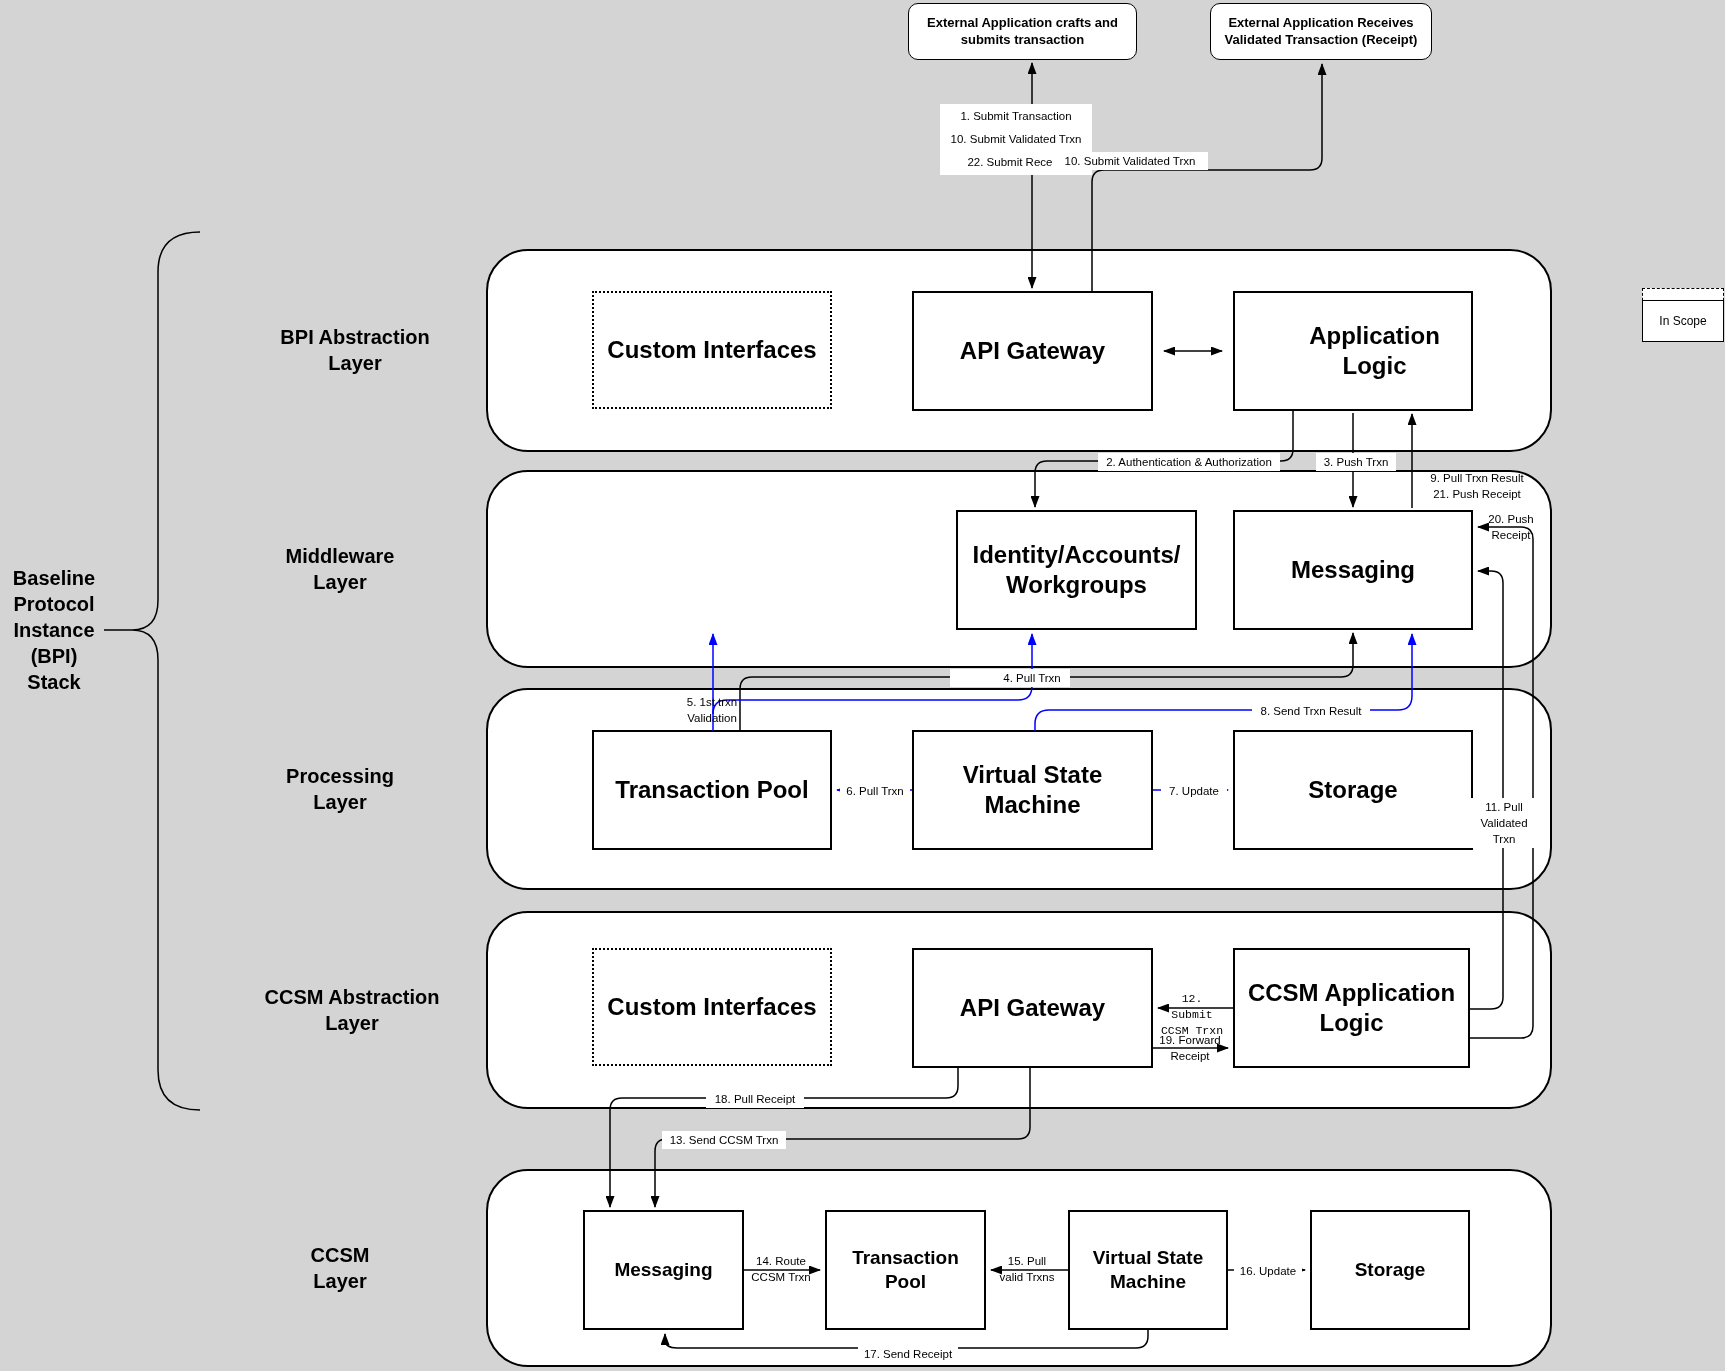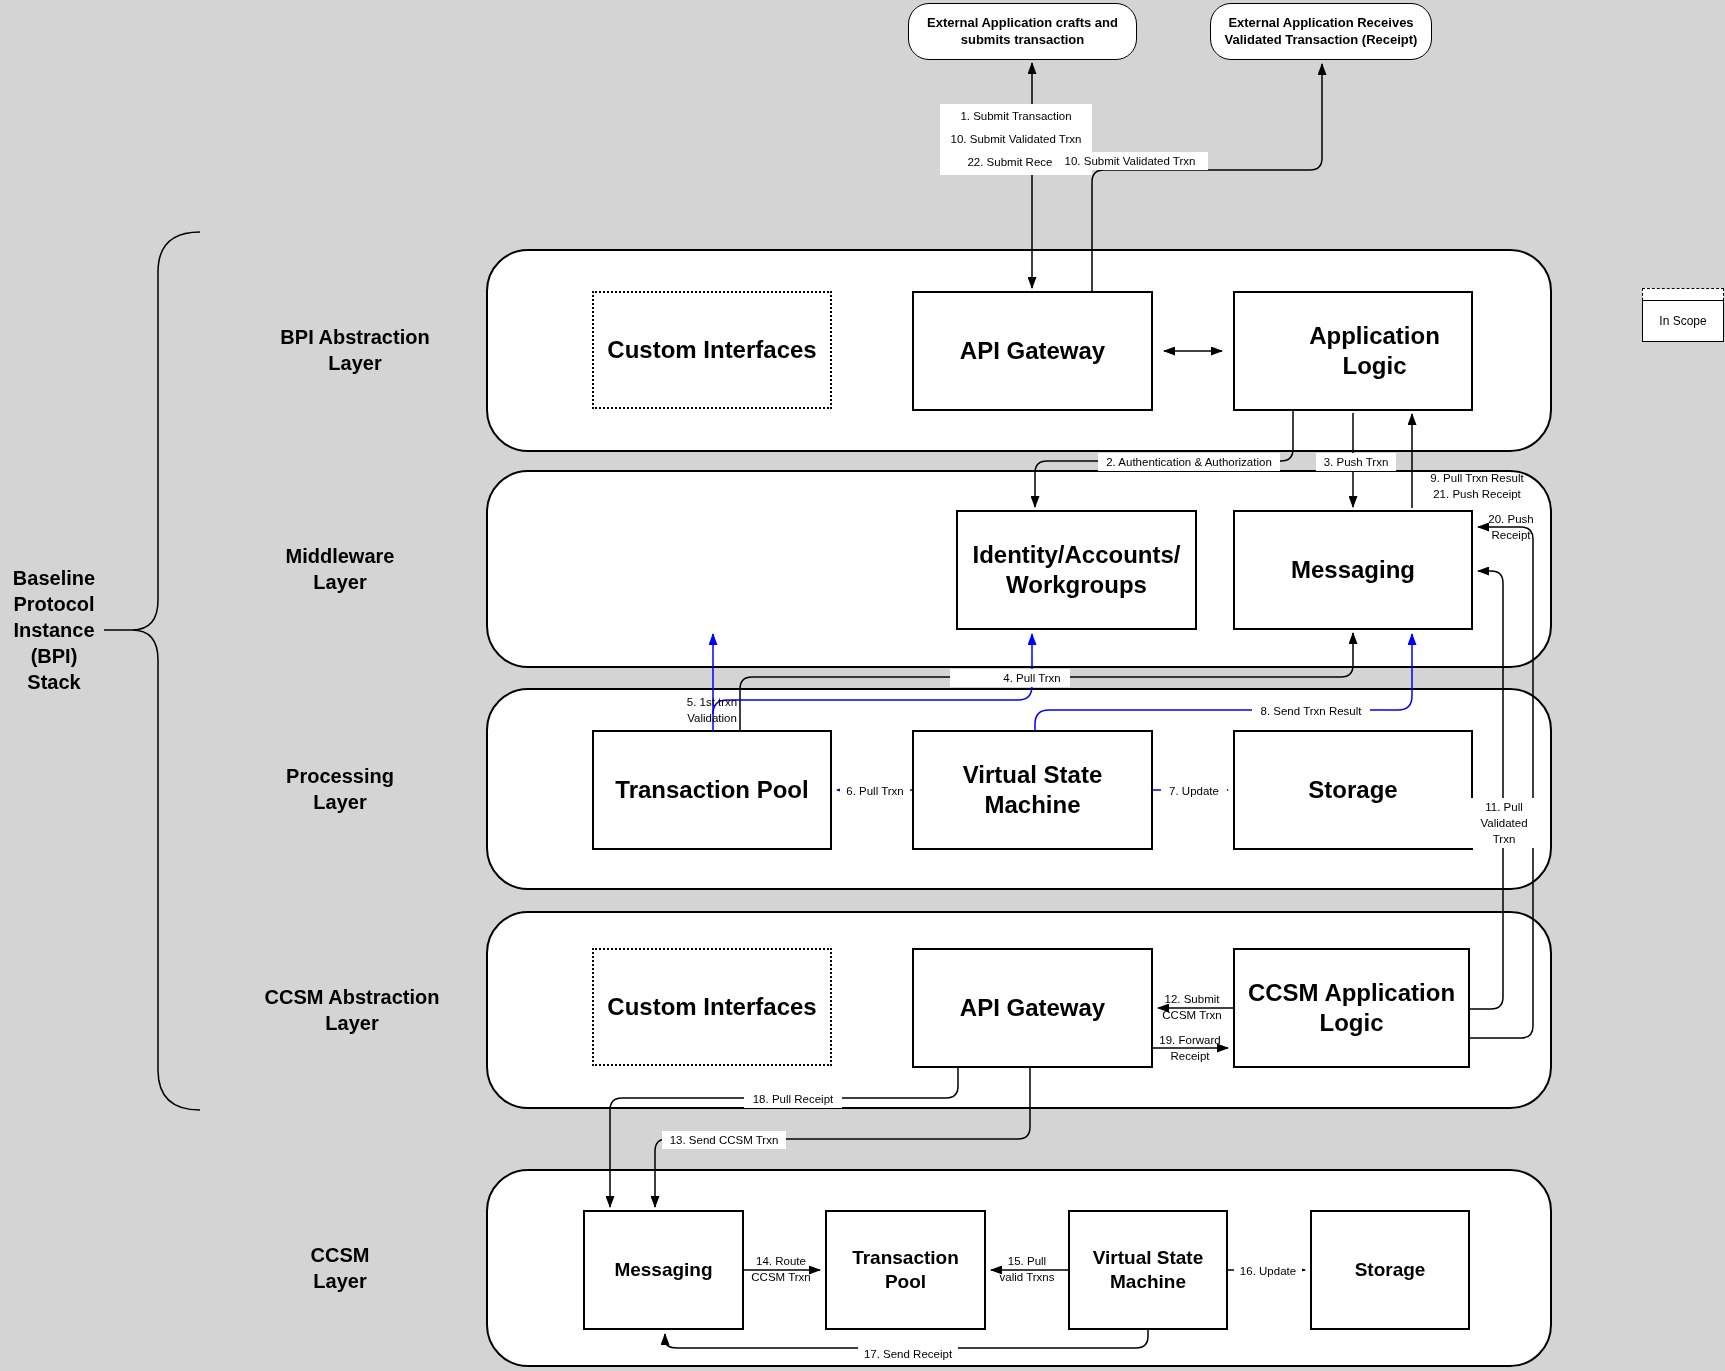--- a/index.html
+++ b/index.html
@@ -2,21 +2,21 @@
 <html><head>
 <meta charset="utf-8">
 <style>
   html,body{margin:0;padding:0;}
   body{font-family:"Liberation Sans", sans-serif; background:#d4d4d4;}
   .canvas{position:relative;width:1725px;height:1371px;background:#d4d4d4;overflow:hidden;}
   .layer{position:absolute;left:486px;width:1066px;background:#ffffff;border:2px solid #000;border-radius:42px;box-sizing:border-box;}
   .node{position:absolute;background:#fff;border:2px solid #000;box-sizing:border-box;display:flex;align-items:center;justify-content:center;text-align:center;font-weight:bold;font-size:24px;line-height:1.25;white-space:pre-line;color:#000;}
   .node.dashed{border:2px dotted #000;}
   .node.small{font-size:19px;}
-  .ext{position:absolute;background:#fff;border:1.5px solid #000;border-radius:21px;box-sizing:border-box;display:flex;align-items:center;justify-content:center;text-align:center;font-weight:bold;font-size:13px;line-height:1.3;white-space:pre-line;}
+  .ext{position:absolute;background:#fff;border:1.5px solid #000;border-radius:10px;box-sizing:border-box;display:flex;align-items:center;justify-content:center;text-align:center;font-weight:bold;font-size:13px;line-height:1.3;white-space:pre-line;}
   .layerlabel{position:absolute;width:250px;text-align:center;font-weight:bold;font-size:20px;line-height:26px;white-space:pre-line;color:#000;}
   .stacklabel{position:absolute;left:0;top:565px;width:108px;text-align:center;font-weight:bold;font-size:20px;line-height:26px;white-space:pre-line;}
   .lbl{position:absolute;font-size:11.5px;line-height:16px;text-align:center;color:#000;white-space:pre-line;}
   .lbl.bg{background:#ffffff;padding:1px 3px;}
   .legend{position:absolute;left:1642px;width:82px;height:42px;background:#fff;border:1.5px solid #000;box-sizing:border-box;display:flex;align-items:center;justify-content:center;font-size:12px;}
   .legend.dashed{border-style:dashed;margin-top:40px;}
   svg.wires{position:absolute;left:0;top:0;pointer-events:none;}
 </style>
 </head>
 <body>
@@ -153,26 +153,26 @@
   <div class="lbl" style="left:677px;top:694px;width:70px;">5. 1st trxn
 Validation</div>
   <div class="lbl bg" style="left:1252px;top:702px;width:112px;">8. Send Trxn Result</div>
   <div class="lbl bg" style="left:840px;top:782px;width:64px;">6. Pull Trxn</div>
   <div class="lbl bg" style="left:1161px;top:782px;width:60px;">7. Update</div>
   <div class="lbl bg" style="left:1466px;top:798px;width:70px;text-align:center;">11. Pull
 Validated
 Trxn</div>
   <div class="lbl" style="left:1480px;top:511px;width:62px;">20. Push
 Receipt</div>
-  <div class="lbl" style="left:1158px;top:991px;width:68px;">12. Submit
+  <div class="lbl" style="left:1158px;top:991px;width:68px;font-family:Liberation Mono, monospace;">12. Submit
 CCSM Trxn</div>
   <div class="lbl" style="left:1156px;top:1032px;width:68px;">19. Forward
 Receipt</div>
   <div class="lbl bg" style="left:662px;top:1131px;width:118px;">13. Send CCSM Trxn</div>
-  <div class="lbl bg" style="left:744px;top:1090px;width:92px;">18. Pull Receipt</div>
+  <div class="lbl bg" style="left:706px;top:1090px;width:92px;">18. Pull Receipt</div>
   <div class="lbl" style="left:748px;top:1253px;width:66px;">14. Route
 CCSM Trxn</div>
   <div class="lbl" style="left:994px;top:1253px;width:66px;">15. Pull
 valid Trxns</div>
   <div class="lbl bg" style="left:1234px;top:1262px;width:62px;">16. Update</div>
   <div class="lbl bg" style="left:858px;top:1345px;width:94px;">17. Send Receipt</div>
 
 </div>
 
 </body></html>

